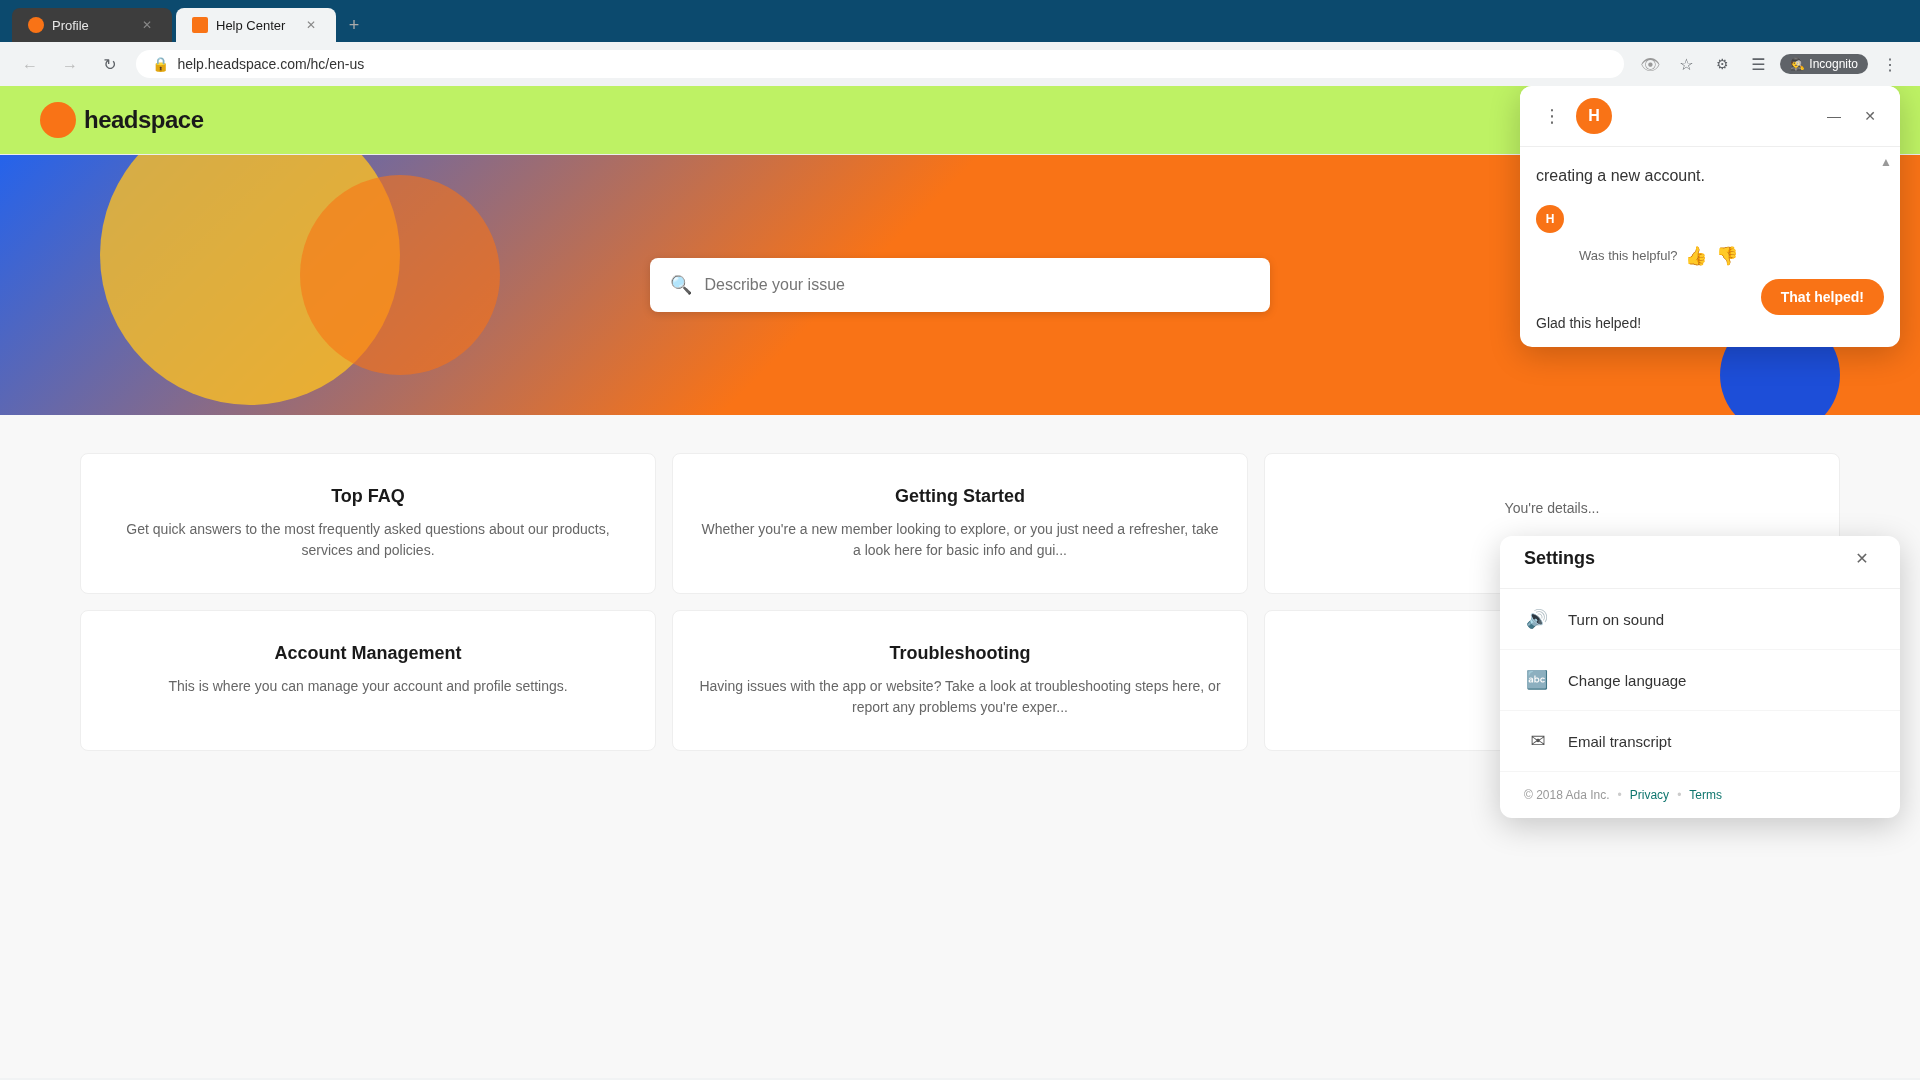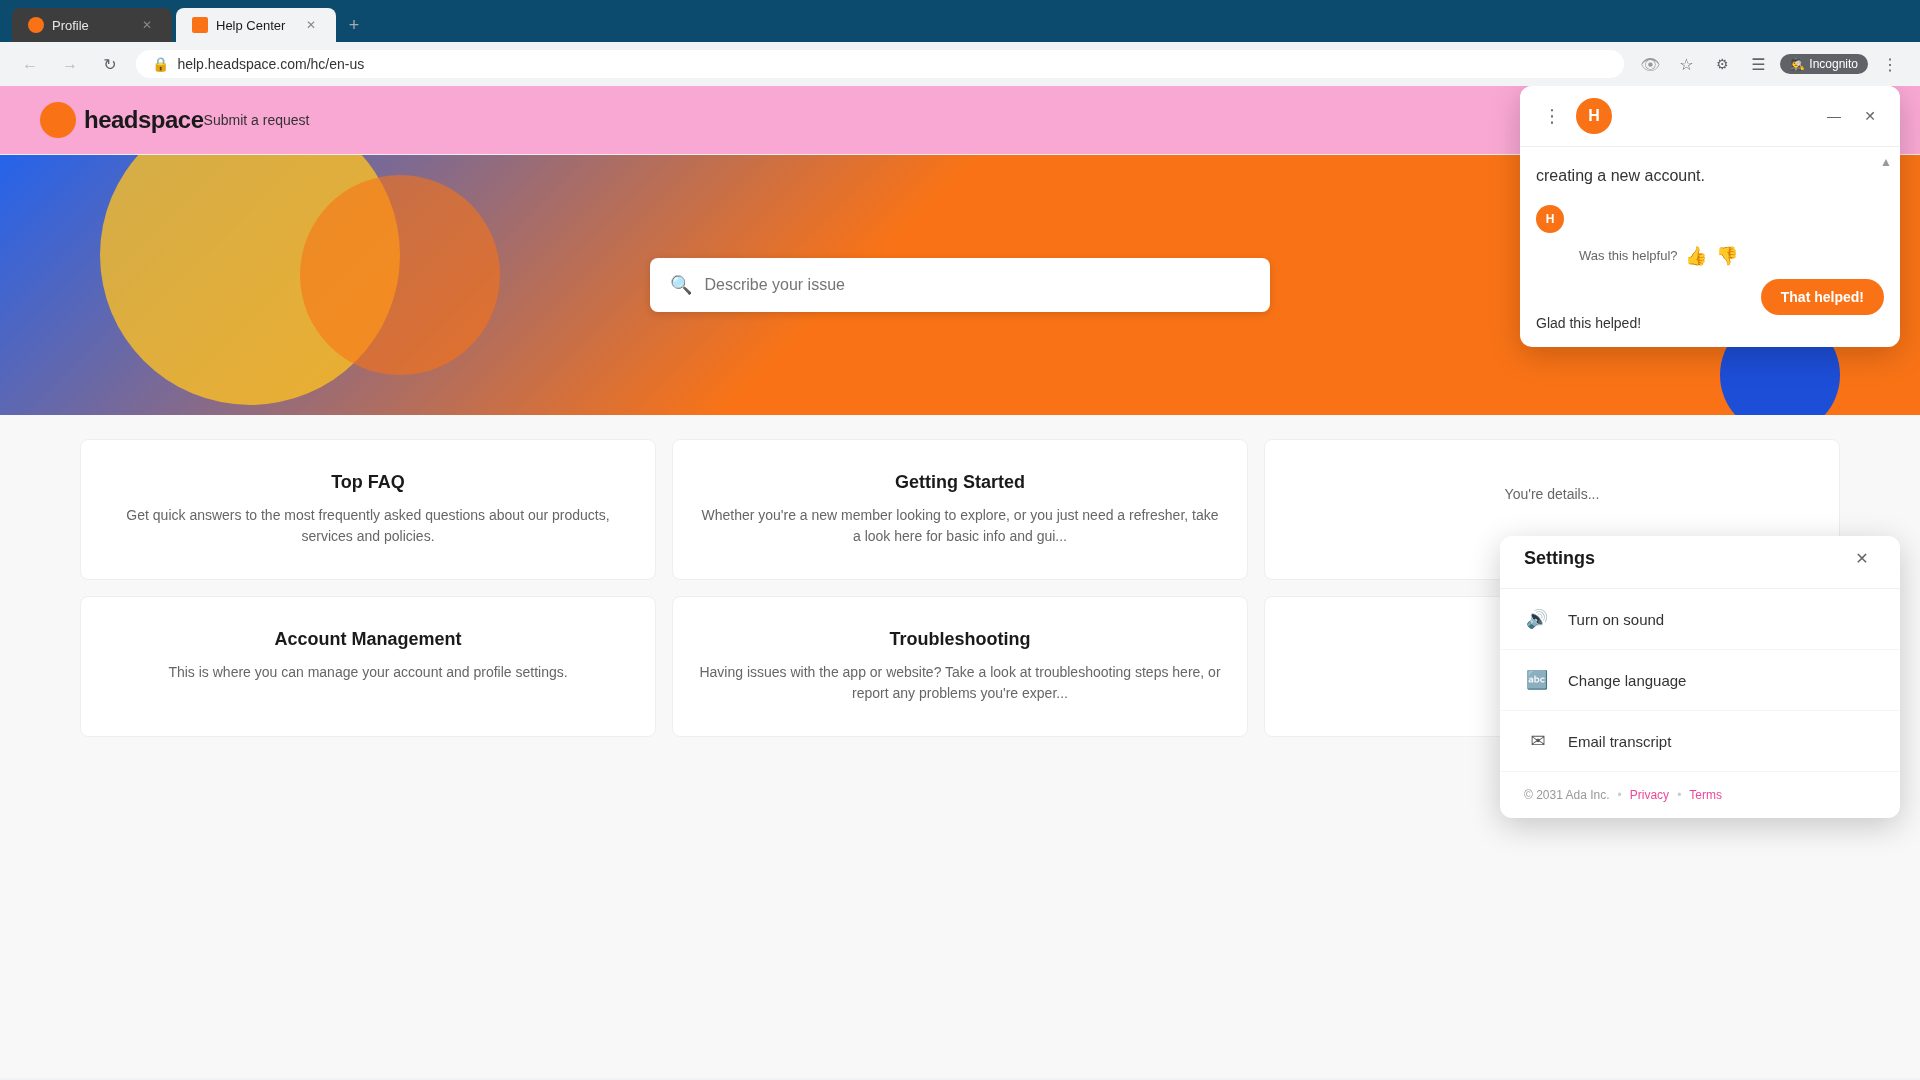--- a/index.html
+++ b/index.html
@@ -23,39 +23,39 @@
     .url-icon { color: #5f6368; font-size: 14px; }
     .url-text { flex: 1; }
     .toolbar-right { display: flex; align-items: center; gap: 8px; color: #5f6368; }
     .toolbar-btn { width: 28px; height: 28px; border-radius: 50%; display: flex; align-items: center; justify-content: center; font-size: 16px; cursor: pointer; }
     .incognito-badge { background: #5f6368; color: white; border-radius: 12px; padding: 3px 10px; font-size: 12px; display: flex; align-items: center; gap: 4px; }
 
     
     .page-content { width: 100%; height: calc(1080px - 88px); background: #f8f8f8; position: relative; overflow: hidden; }
 
     
-    .site-header { background: #f9a8d4; padding: 16px 40px; display: flex; align-items: center; justify-content: flex-start; border-bottom: 1px solid #eee; }
+    .site-header { background: #bef264; padding: 16px 40px; display: flex; align-items: center; justify-content: space-between; border-bottom: 1px solid #eee; }
     .logo-area { display: flex; align-items: center; gap: 8px; }
     .logo-circle { width: 36px; height: 36px; border-radius: 50%; background: #f97316; }
     .logo-text { font-size: 24px; font-weight: 600; color: #1a1a1a; letter-spacing: -0.5px; }
     .submit-request { font-size: 14px; color: #333; text-decoration: none; cursor: pointer; }
 
     
     .hero-banner { position: relative; height: 260px; background: linear-gradient(135deg, #2563eb 0%, #f97316 45%, #f97316 100%); overflow: hidden; display: flex; align-items: center; justify-content: center; }
     .hero-bg-circle1 { position: absolute; width: 300px; height: 300px; border-radius: 50%; background: #fbbf24; opacity: 0.8; top: -50px; left: 100px; }
     .hero-bg-circle2 { position: absolute; width: 200px; height: 200px; border-radius: 50%; background: #f97316; opacity: 0.6; top: 20px; left: 300px; }
     .hero-smiley { position: absolute; font-size: 80px; opacity: 0.3; top: 20px; right: 200px; color: #ff8c00; }
     .hero-blue { position: absolute; width: 120px; height: 120px; border-radius: 50%; background: #1d4ed8; bottom: -20px; right: 80px; }
     .search-container { position: relative; z-index: 2; width: 620px; }
     .search-box { background: white; border-radius: 8px; padding: 16px 20px; display: flex; align-items: center; gap: 12px; box-shadow: 0 2px 8px rgba(0,0,0,0.15); }
     .search-icon { color: #999; font-size: 18px; }
     .search-input { border: none; outline: none; flex: 1; font-size: 16px; color: #666; background: transparent; }
 
     
-    .faq-grid { display: grid; grid-template-columns: repeat(3, 1fr); gap: 16px; padding: 24px 80px; background: #f8f8f8; }
+    .faq-grid { display: grid; grid-template-columns: repeat(3, 1fr); gap: 16px; padding: 24px 80px; background: #f8f8f8; margin-top: 14px; }
     .faq-card { background: white; border-radius: 8px; padding: 32px 24px; text-align: center; cursor: pointer; border: 1px solid #eee; }
     .faq-card-title { font-size: 18px; font-weight: 700; color: #1a1a1a; margin-bottom: 12px; }
     .faq-card-desc { font-size: 14px; color: #666; line-height: 1.5; }
 
     
     .chat-widget { position: absolute; right: 20px; top: 0; width: 380px; background: white; border-radius: 12px; box-shadow: 0 8px 32px rgba(0,0,0,0.2); overflow: hidden; }
     .chat-header { background: white; padding: 12px 16px; display: flex; align-items: center; justify-content: space-between; border-bottom: 1px solid #eee; }
     .chat-header-left { display: flex; align-items: center; gap: 8px; }
     .chat-menu-btn { width: 32px; height: 32px; border-radius: 50%; display: flex; align-items: center; justify-content: center; cursor: pointer; color: #666; font-size: 18px; }
     .chat-avatar { width: 36px; height: 36px; border-radius: 50%; background: #f97316; display: flex; align-items: center; justify-content: center; color: white; font-weight: 700; font-size: 16px; }
@@ -74,21 +74,21 @@
 
     
     .settings-modal { position: absolute; right: 20px; top: 450px; width: 400px; background: white; border-radius: 12px; box-shadow: 0 8px 32px rgba(0,0,0,0.2); overflow: hidden; z-index: 100; }
     .settings-header { padding: 8px 24px 16px; display: flex; align-items: center; justify-content: space-between; border-bottom: 1px solid #f0f0f0; }
     .settings-title { font-size: 18px; font-weight: 600; color: #1a1a1a; }
     .settings-close { width: 28px; height: 28px; border-radius: 50%; display: flex; align-items: center; justify-content: center; cursor: pointer; color: #666; font-size: 16px; }
     .settings-item { display: flex; align-items: center; gap: 16px; padding: 16px 24px; cursor: pointer; border-bottom: 1px solid #f5f5f5; }
     .settings-item-icon { width: 28px; height: 28px; display: flex; align-items: center; justify-content: center; font-size: 18px; color: #555; }
     .settings-item-label { font-size: 15px; color: #333; }
     .settings-footer { padding: 16px 24px; display: flex; align-items: center; gap: 8px; font-size: 12px; color: #999; }
-    .settings-footer a { color: #ec4899; text-decoration: none; cursor: pointer; }
+    .settings-footer a { color: #0f766e; text-decoration: none; cursor: pointer; }
     .settings-footer-dot { color: #ccc; }
 
     .clearfix::after { content: ''; display: table; clear: both; }
   </style>
 </head>
 <body>
 
 <div class="browser-chrome">
 
   <div class="tab-bar">
@@ -215,20 +215,20 @@
     </div>
     <div class="settings-item">
       <div class="settings-item-icon">🔤</div>
       <span class="settings-item-label">Change language</span>
     </div>
     <div class="settings-item">
       <div class="settings-item-icon">✉</div>
       <span class="settings-item-label">Email transcript</span>
     </div>
     <div class="settings-footer">
-      <span>© 2031 Ada Inc.</span>
+      <span>© 2018 Ada Inc.</span>
       <span class="settings-footer-dot">•</span>
       <a>Privacy</a>
       <span class="settings-footer-dot">•</span>
       <a>Terms</a>
     </div>
   </div>
 </div>
 
 </body></html>

